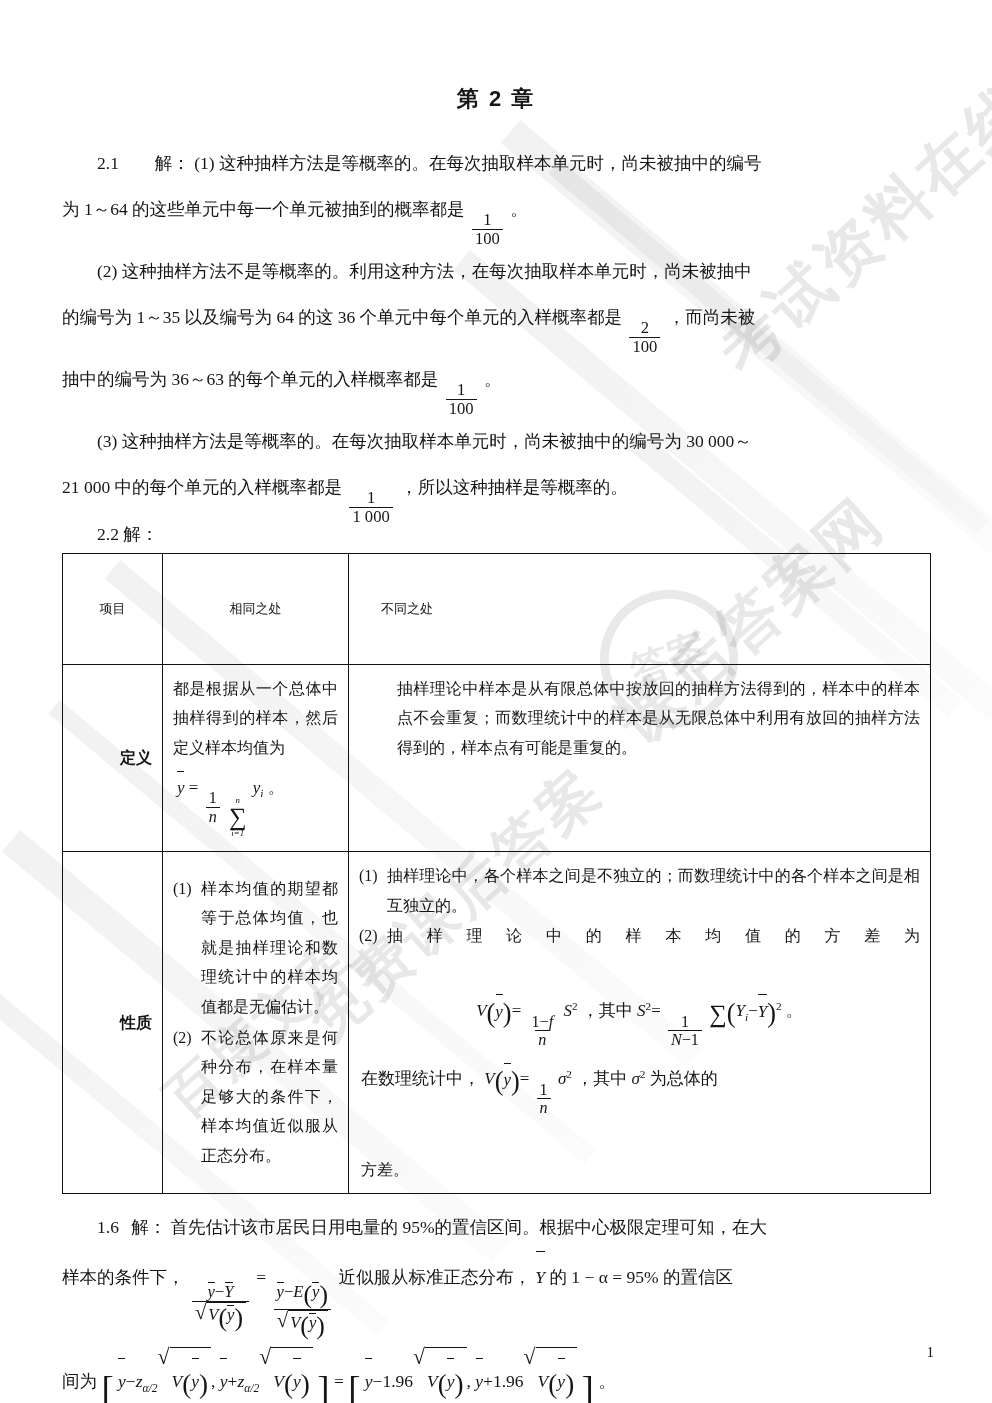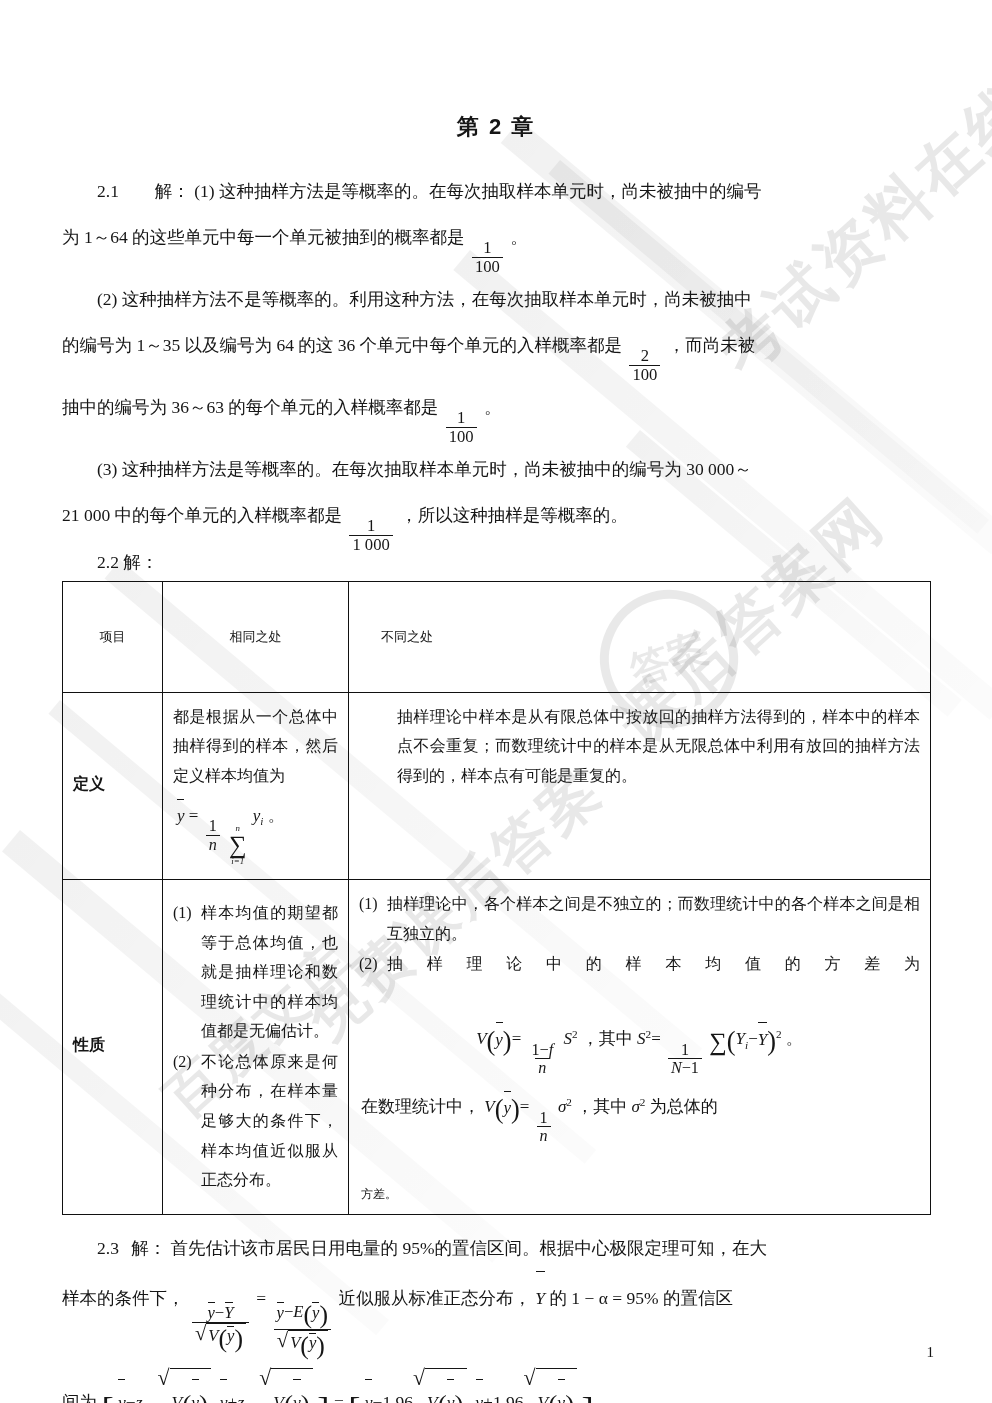--- a/index.html
+++ b/index.html
@@ -57,21 +57,21 @@
     position: relative;
     z-index: 2;
     padding: 0 62px;
   }
   .chapter-title {
     text-align: center;
     font-family: "Liberation Sans", "DejaVu Sans", sans-serif;
     font-weight: 700;
     font-size: 22px;
     letter-spacing: 2px;
-    padding-top: 112px;
+    padding-top: 84px;
     margin-bottom: 28px;
   }
   .para {
     font-size: 17.5px;
     line-height: 2.5;
     text-align: justify;
     text-justify: inter-ideograph;
     margin: 0 0 2px 0;
     text-indent: 2em;
   }
@@ -140,22 +140,22 @@
     text-align: center;
     height: 92px;
     vertical-align: middle;
     font-size: 13px;
   }
   table.cmp td.hdr.left-align { text-align: left; padding-left: 32px; }
   col.c1 { width: 100px; }
   col.c2 { width: 186px; }
   col.c3 { width: 582px; }
   td.rowlabel {
-    text-align: left;
-    font-family: Liberation Mono, monospace;
+    text-align: right;
+    font-family: Liberation Serif, serif;
     font-weight: 700;
     font-size: 16.5px;
   }
   .just { text-align: justify; text-justify: inter-ideograph; }
   .formula-line { text-align: center; margin: 10px 0 4px; font-size: 17px; }
   .numlist { margin: 0; padding: 0; list-style: none; }
   .numlist li { display: flex; margin-bottom: 1px; }
   .numlist li .n { flex: 0 0 auto; width: 28px; }
   .numlist li .t { flex: 1 1 auto; text-align: justify; text-justify: inter-ideograph; }
   .spread { text-align: justify; }
@@ -339,28 +339,28 @@
               <span class="mi">V</span><span class="bigparen">(</span><span class="ovl mi">y</span><span class="bigparen">)</span><span class="mn">=</span>
               <span class="frac">
                 <span class="num mn">1</span>
                 <span class="den mi">n</span>
               </span>
               <span class="mi">σ</span><span class="sup">2</span>
               <span>，其中</span>
               <span class="mi">σ</span><span class="sup">2</span>
               <span>为总体的</span>
             </div>
-            <div style="text-align:left; font-size:12px; padding-left:2px;margin-top:38px;">方差。</div>
+            <div style="text-align:left; font-size:16px; padding-left:2px;margin-top:38px;">方差。</div>
           </td>
         </tr>
       </tbody>
     </table>
 
     <p class="para" style="margin-top:12px;">
-      <span class="lbl">2.3</span>
+      <span class="lbl">1.6</span>
       <span>解：</span>
       <span>首先估计该市居民日用电量的 95%的置信区间。根据中心极限定理可知，在大</span>
     </p>
 
     <p class="para noind" style="line-height:2.9;">
       <span>样本的条件下，</span>
       <span class="frac" style="vertical-align:-0.85em;">
         <span class="num"><span class="ovl mi">y</span><span class="mn">−</span><span class="ovl mi">Y</span></span>
         <span class="den">
           <span class="sqrt">

